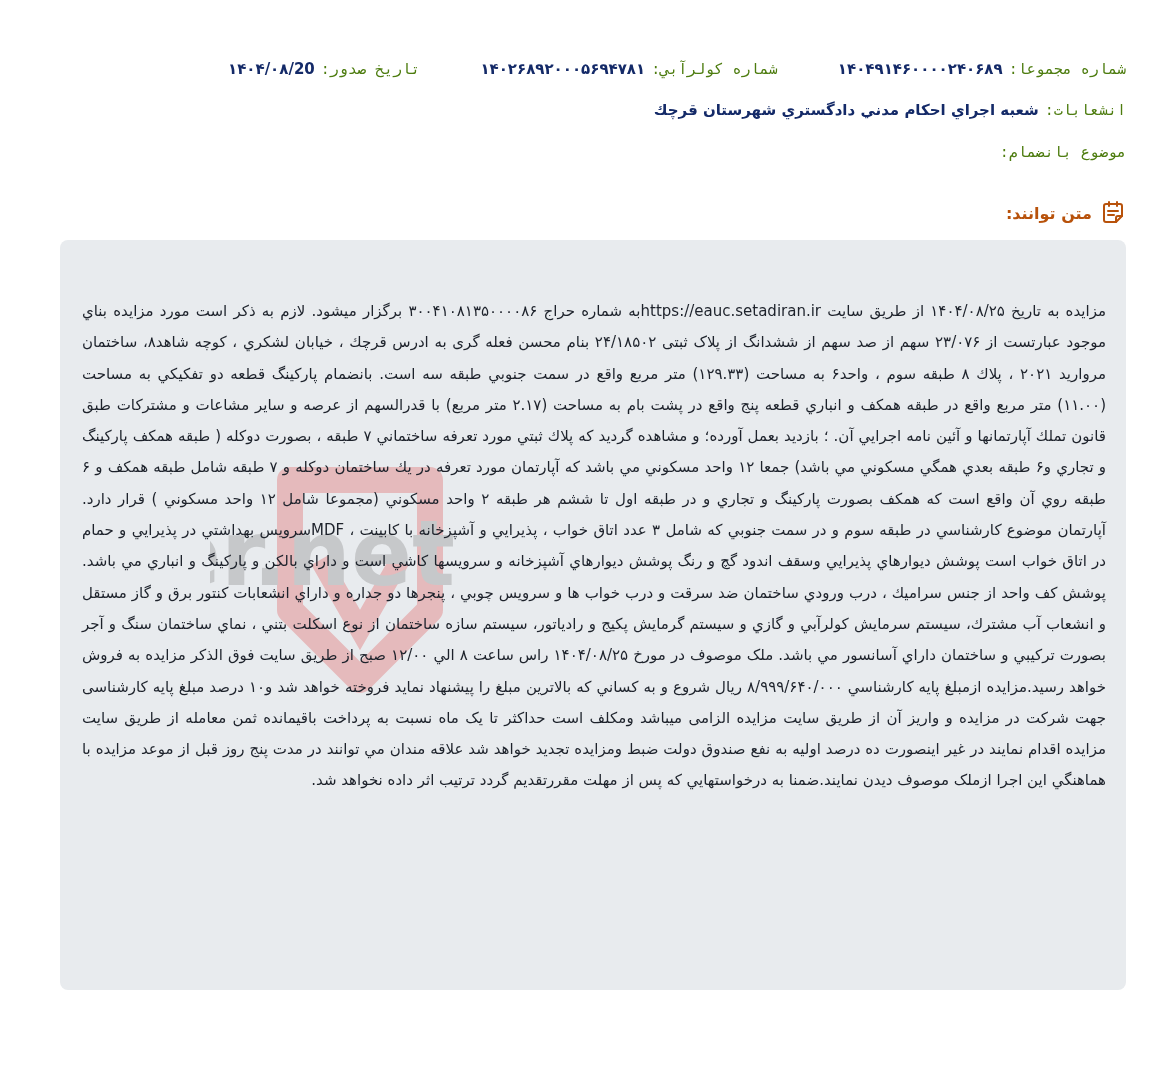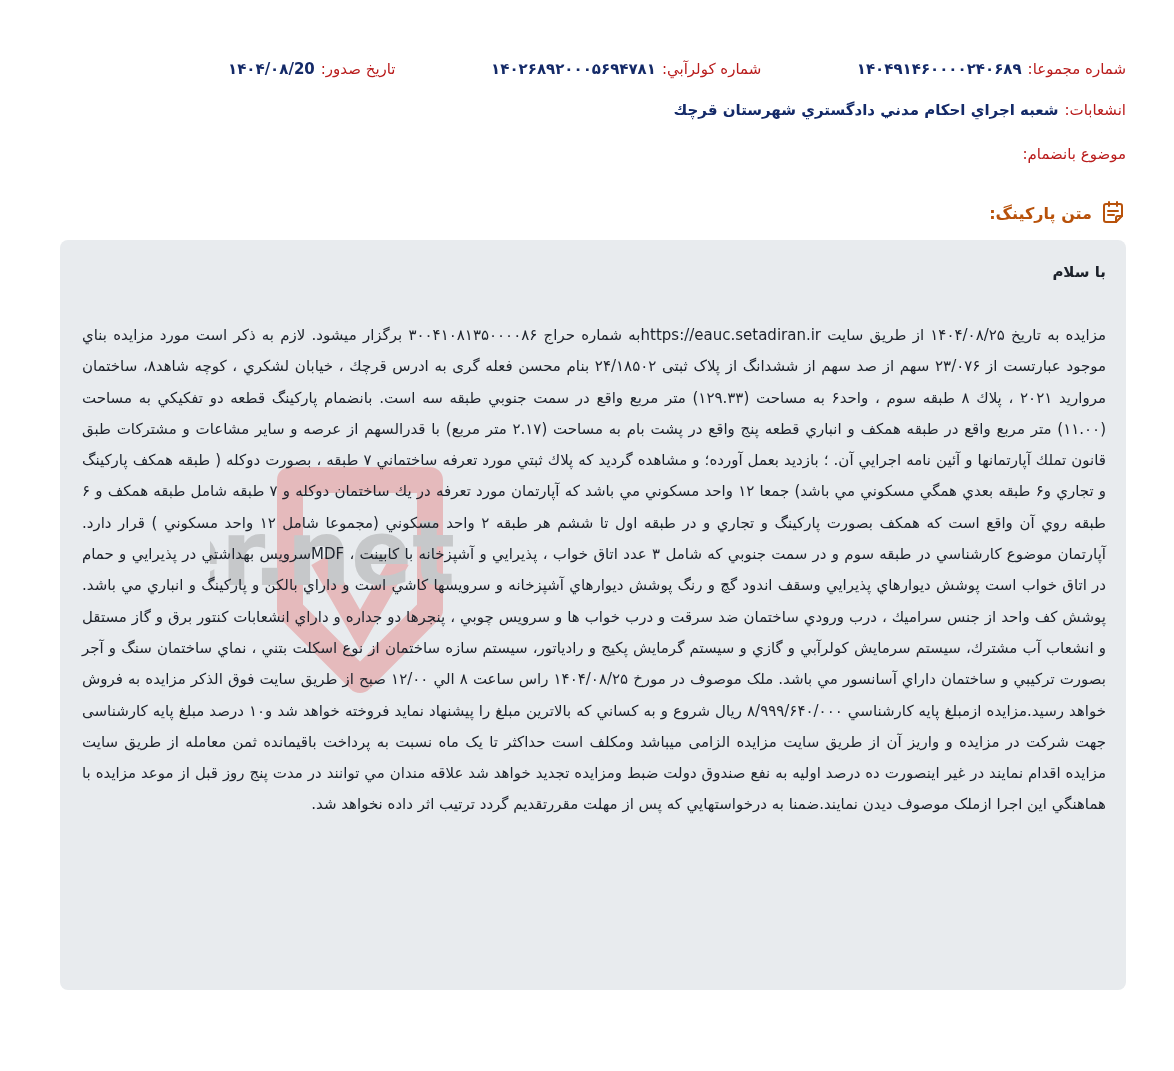--- a/index.html
+++ b/index.html
@@ -27,21 +27,21 @@
       font-size: 15px;
       line-height: 22px;
     }
     .meta-item {
       display: flex;
       align-items: baseline;
       gap: 6px;
       white-space: nowrap;
     }
     .meta-item.date { margin-left: 168px; }
-    .meta-label { color: #b91c1c; }
+    .meta-label { color: #4d7c0f; font-family: Liberation Mono, monospace; }
     .meta-value { color: #142a68; font-weight: bold; }
 
     .meta-line {
       position: absolute;
       right: 48px;
       display: flex;
       align-items: baseline;
       gap: 6px;
       font-size: 15px;
       line-height: 22px;
@@ -135,24 +135,23 @@
   <span>
     <svg width="26" height="26" viewBox="0 0 26 26" fill="none" stroke="#b8520b" stroke-width="2" stroke-linecap="round" stroke-linejoin="round">
       <path d="M6 4h14a2 2 0 0 1 2 2v10l-6 6H6a2 2 0 0 1-2-2V6a2 2 0 0 1 2-2z"></path>
       <path d="M16 22v-4a2 2 0 0 1 2-2h4"></path>
       <line x1="9" y1="2" x2="9" y2="6"></line>
       <line x1="17" y1="2" x2="17" y2="6"></line>
       <line x1="8" y1="11" x2="18" y2="11"></line>
       <line x1="8" y1="15" x2="14" y2="15"></line>
     </svg>
   </span>
-  <span>متن پاركينگ:</span>
+  <span>متن توانند:</span>
 </div>
 
 <div class="content-box">
   <svg class="watermark" viewBox="0 0 520 260">
     <path d="M80 40 L80 170 L150 240 L220 170 L220 40 Z" fill="none" stroke="#e06060" stroke-width="26" stroke-linejoin="round"></path>
     <path d="M110 120 L150 190 L190 120" fill="none" stroke="#e06060" stroke-width="20"></path>
     <text x="245" y="145" font-family="DejaVu Sans, sans-serif" font-size="90" font-weight="bold" fill="#8a8a8a">AriaTender.net</text>
   </svg>
-  <p class="greeting">با سلام</p>
   <div class="body-text">مزايده به تاريخ ۱۴۰۴/۰۸/۲۵ از طريق سايت  https://eauc.setadiran.irبه شماره حراج ۳۰۰۴۱۰۸۱۳۵۰۰۰۰۸۶ برگزار ميشود. لازم به ذكر است مورد مزايده بناي موجود عبارتست از ۲۳/۰۷۶ سهم از صد سهم از ششدانگ از پلاک ثبتی ۲۴/۱۸۵۰۲ بنام محسن فعله گری به ادرس قرچك ، خيابان لشكري ، كوچه شاهد۸، ساختمان مرواريد ۲۰۲۱ ، پلاك ۸ طبقه سوم ، واحد۶ به مساحت (۱۲۹.۳۳) متر مربع واقع در سمت جنوبي طبقه سه است. بانضمام پاركينگ قطعه دو تفكيكي به مساحت (۱۱.۰۰) متر مربع واقع در طبقه همكف و انباري قطعه پنج واقع در پشت بام به مساحت (۲.۱۷ متر مربع) با قدرالسهم از عرصه و ساير مشاعات و مشتركات طبق قانون تملك آپارتمانها و آئين نامه اجرايي آن. ؛ بازديد بعمل آورده؛ و مشاهده گرديد كه پلاك ثبتي مورد تعرفه ساختماني ۷ طبقه ، بصورت دوكله ( طبقه همكف پاركينگ و تجاري و۶ طبقه بعدي همگي مسكوني مي باشد) جمعا ۱۲ واحد مسكوني  مي باشد كه  آپارتمان مورد تعرفه در يك ساختمان دوكله و ۷ طبقه شامل طبقه همكف و ۶ طبقه روي آن واقع است كه همكف بصورت پاركينگ و تجاري و در طبقه اول تا ششم هر طبقه ۲ واحد مسكوني (مجموعا شامل ۱۲ واحد مسكوني ) قرار دارد. آپارتمان موضوع كارشناسي در طبقه سوم و در سمت جنوبي كه شامل ۳ عدد اتاق خواب ، پذيرايي و آشپزخانه با كابينت  ، MDFسرويس بهداشتي در پذيرايي و حمام در اتاق خواب است پوشش ديوارهاي پذيرايي وسقف اندود گچ و رنگ پوشش ديوارهاي آشپزخانه و سرويسها كاشي است و داراي بالكن و پاركينگ و انباري مي باشد. پوشش كف واحد از جنس سراميك ، درب ورودي ساختمان ضد سرقت و درب خواب ها و سرويس چوبي ، پنجرها دو جداره و داراي انشعابات كنتور برق و گاز مستقل و انشعاب آب مشترك، سيستم سرمايش كولرآبي و گازي و سيستم گرمايش پكيج و رادياتور، سيستم سازه ساختمان از نوع اسكلت بتني ، نماي ساختمان سنگ و آجر بصورت تركيبي و ساختمان داراي آسانسور مي باشد. ملک موصوف در مورخ ۱۴۰۴/۰۸/۲۵ راس ساعت ۸ الي ۱۲/۰۰ صبح از طريق سايت فوق الذكر مزايده به فروش خواهد رسيد.مزايده ازمبلغ پايه كارشناسي ۸/۹۹۹/۶۴۰/۰۰۰ ريال شروع و به كساني كه بالاترين مبلغ را پيشنهاد نمايد فروخته خواهد شد و۱۰ درصد مبلغ پایه کارشناسی جهت شرکت در مزایده و واریز آن از طریق سایت مزایده الزامی میباشد  ومکلف است حداکثر تا یک ماه نسبت به پرداخت باقیمانده ثمن معامله از طریق سایت مزایده  اقدام نمایند در غیر اینصورت ده درصد اولیه به نفع صندوق دولت ضبط ومزایده تجدید خواهد شد علاقه مندان مي توانند در مدت پنج روز قبل از موعد مزايده با هماهنگي اين اجرا ازملک موصوف ديدن نمايند.ضمنا به درخواستهايي كه پس از مهلت مقررتقديم گردد ترتيب اثر داده نخواهد شد.</div>
 </div>
 
 </body></html>

